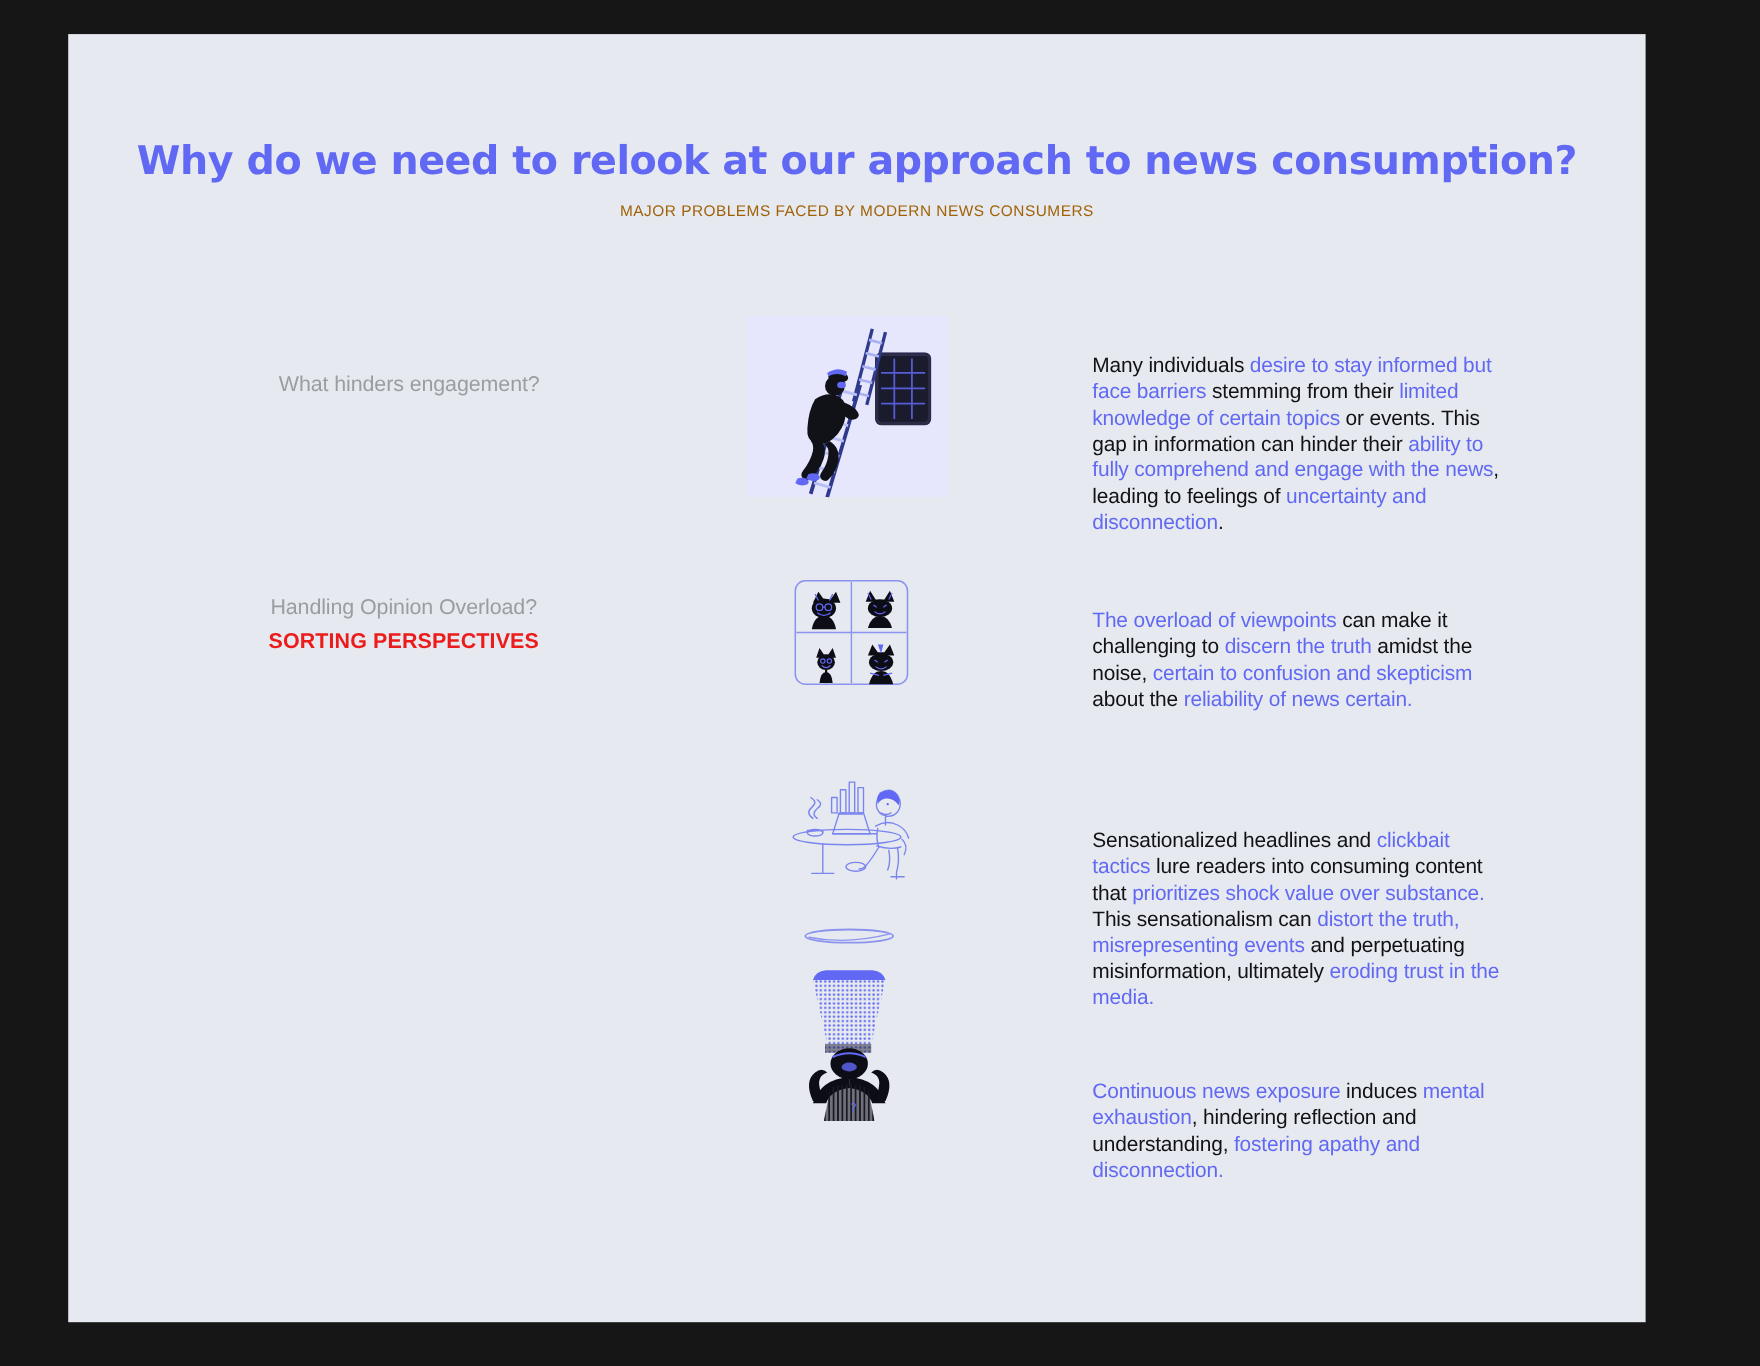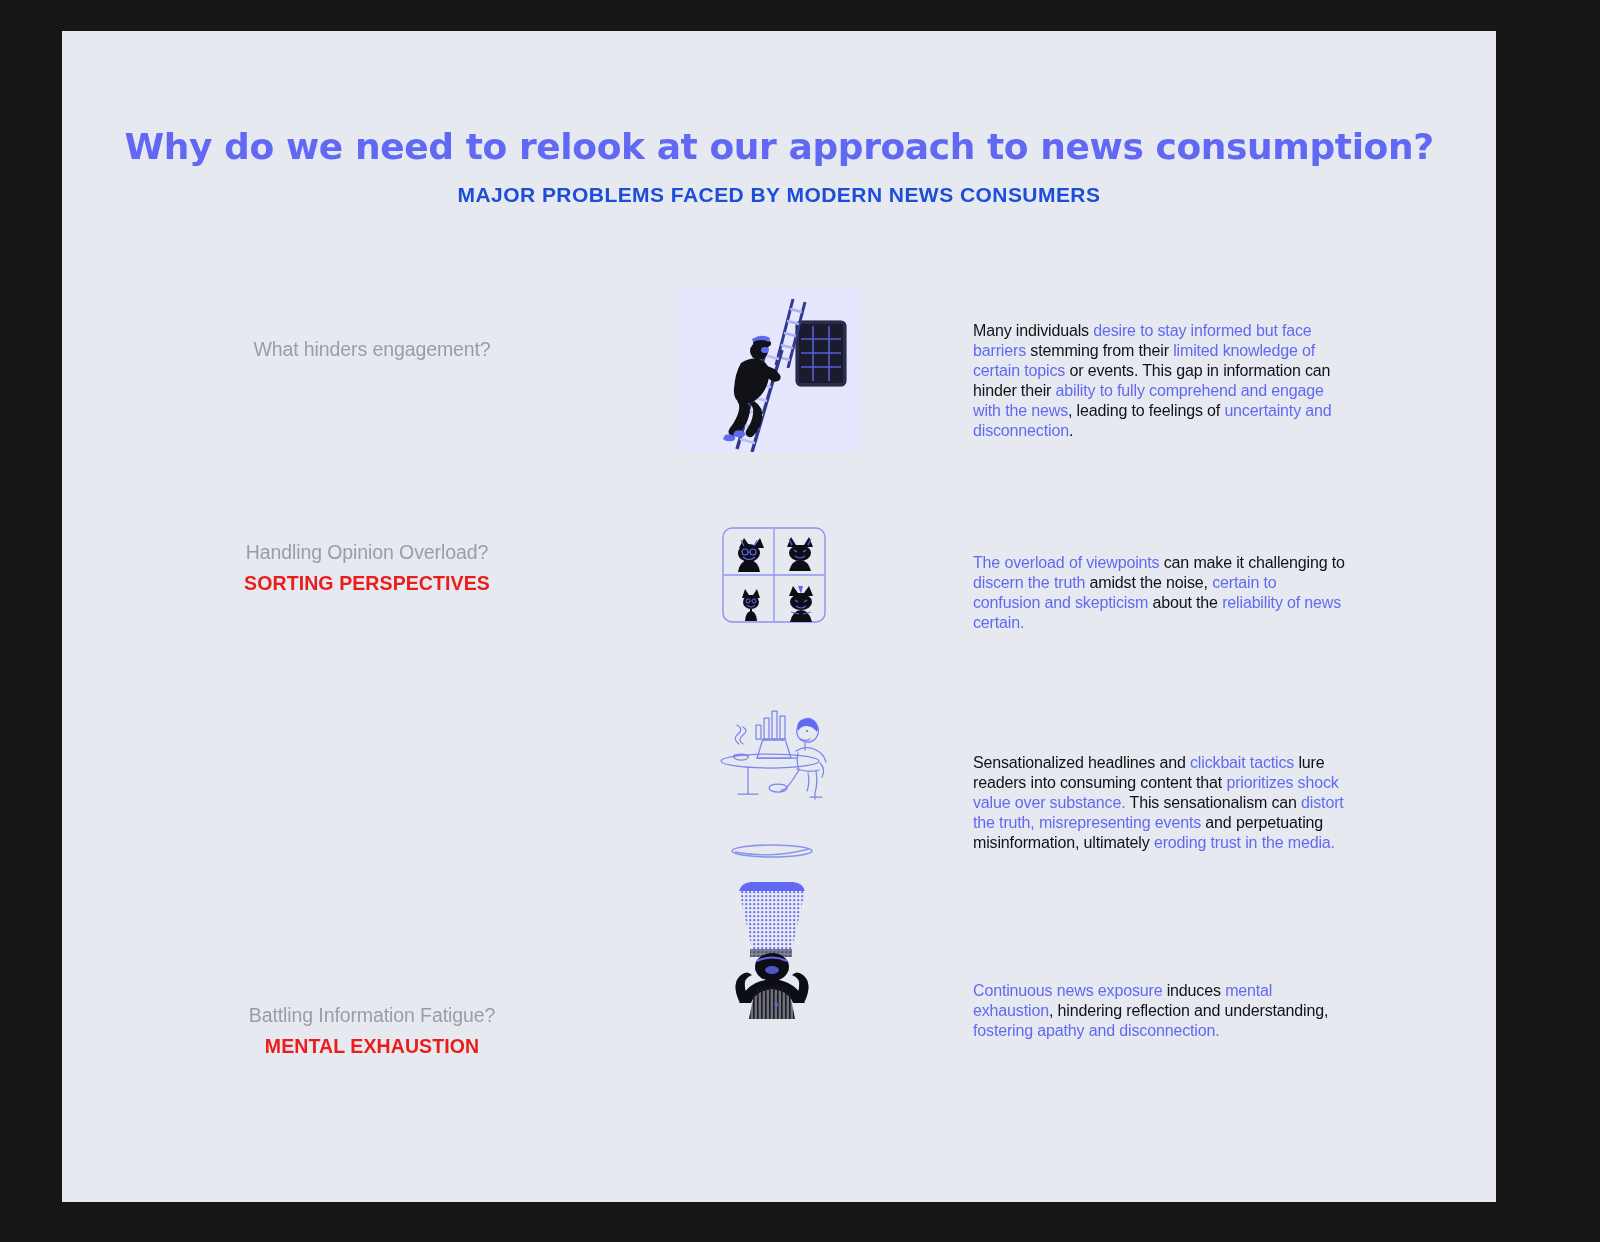--- a/index.html
+++ b/index.html
@@ -21,42 +21,43 @@
   #header { position:absolute; left:0; top:0; width:100%; text-align:center; }
   #page-title {
     position:absolute; left:0; top:95px; width:100%;
     color:#6169f4;
     font-size:36px; font-weight:bold;
     letter-spacing:-0.4px;
     font-family:"DejaVu Sans", sans-serif;
   }
   #page-subtitle {
     position:absolute; left:0; top:152px; width:100%;
-    color:#1d4ed8;
-    font-size:21px; font-weight:bold;
+    color:#a16207;
+    font-size:14px; font-weight:normal;
     letter-spacing:0.45px;
   }
 
   .label-block { position:absolute; text-align:center; width:420px; }
   .label-question {
     color:#9a9da2; font-size:19.5px; font-weight:400;
     letter-spacing:-0.1px; white-space:nowrap;
   }
   .label-headline {
     color:#ec1c1c; font-size:19.5px; font-weight:bold;
     margin-top:8px; letter-spacing:0.1px; white-space:nowrap;
   }
 
   .para {
     position:absolute;
     width:372px;
     color:#111216;
-    font-size:16px;
+    font-size:19px;
     line-height:1.255;
     letter-spacing:-0.15px;
+    margin-left:20px;
   }
   .hl { color:#6169f4; }
 
   
   .illus { position:absolute; }
 
   #illus-ladder {
     left:617px; top:256px; width:183px; height:165px;
     background:#e6e6fd;
   }
@@ -80,24 +81,20 @@
     <div class="label-block" style="left:100px; top:307px;">
       <div class="label-question">What hinders engagement?</div>
     </div>
 
     <div class="label-block" style="left:95px; top:510px;">
       <div class="label-question">Handling Opinion Overload?</div>
       <div class="label-headline">SORTING PERSPECTIVES</div>
     </div>
 
 
-    <div class="label-block" style="left:100px; top:973px;">
-      <div class="label-question">Battling Information Fatigue?</div>
-      <div class="label-headline">MENTAL EXHAUSTION</div>
-    </div>
 
     <div class="illus" id="illus-ladder">
       <svg viewBox="0 0 183 165" xmlns="http://www.w3.org/2000/svg">
 
         <g>
           <rect x="118" y="35" width="48" height="63" rx="4" fill="#1b1b2e" stroke="#6169f4" stroke-width="2.5"></rect>
           <g fill="none" stroke="#6169f4" stroke-width="1.6" opacity="0.85">
             <line x1="134" y1="39" x2="134" y2="94"></line>
             <line x1="150" y1="39" x2="150" y2="94"></line>
             <line x1="122" y1="52" x2="162" y2="52"></line>

